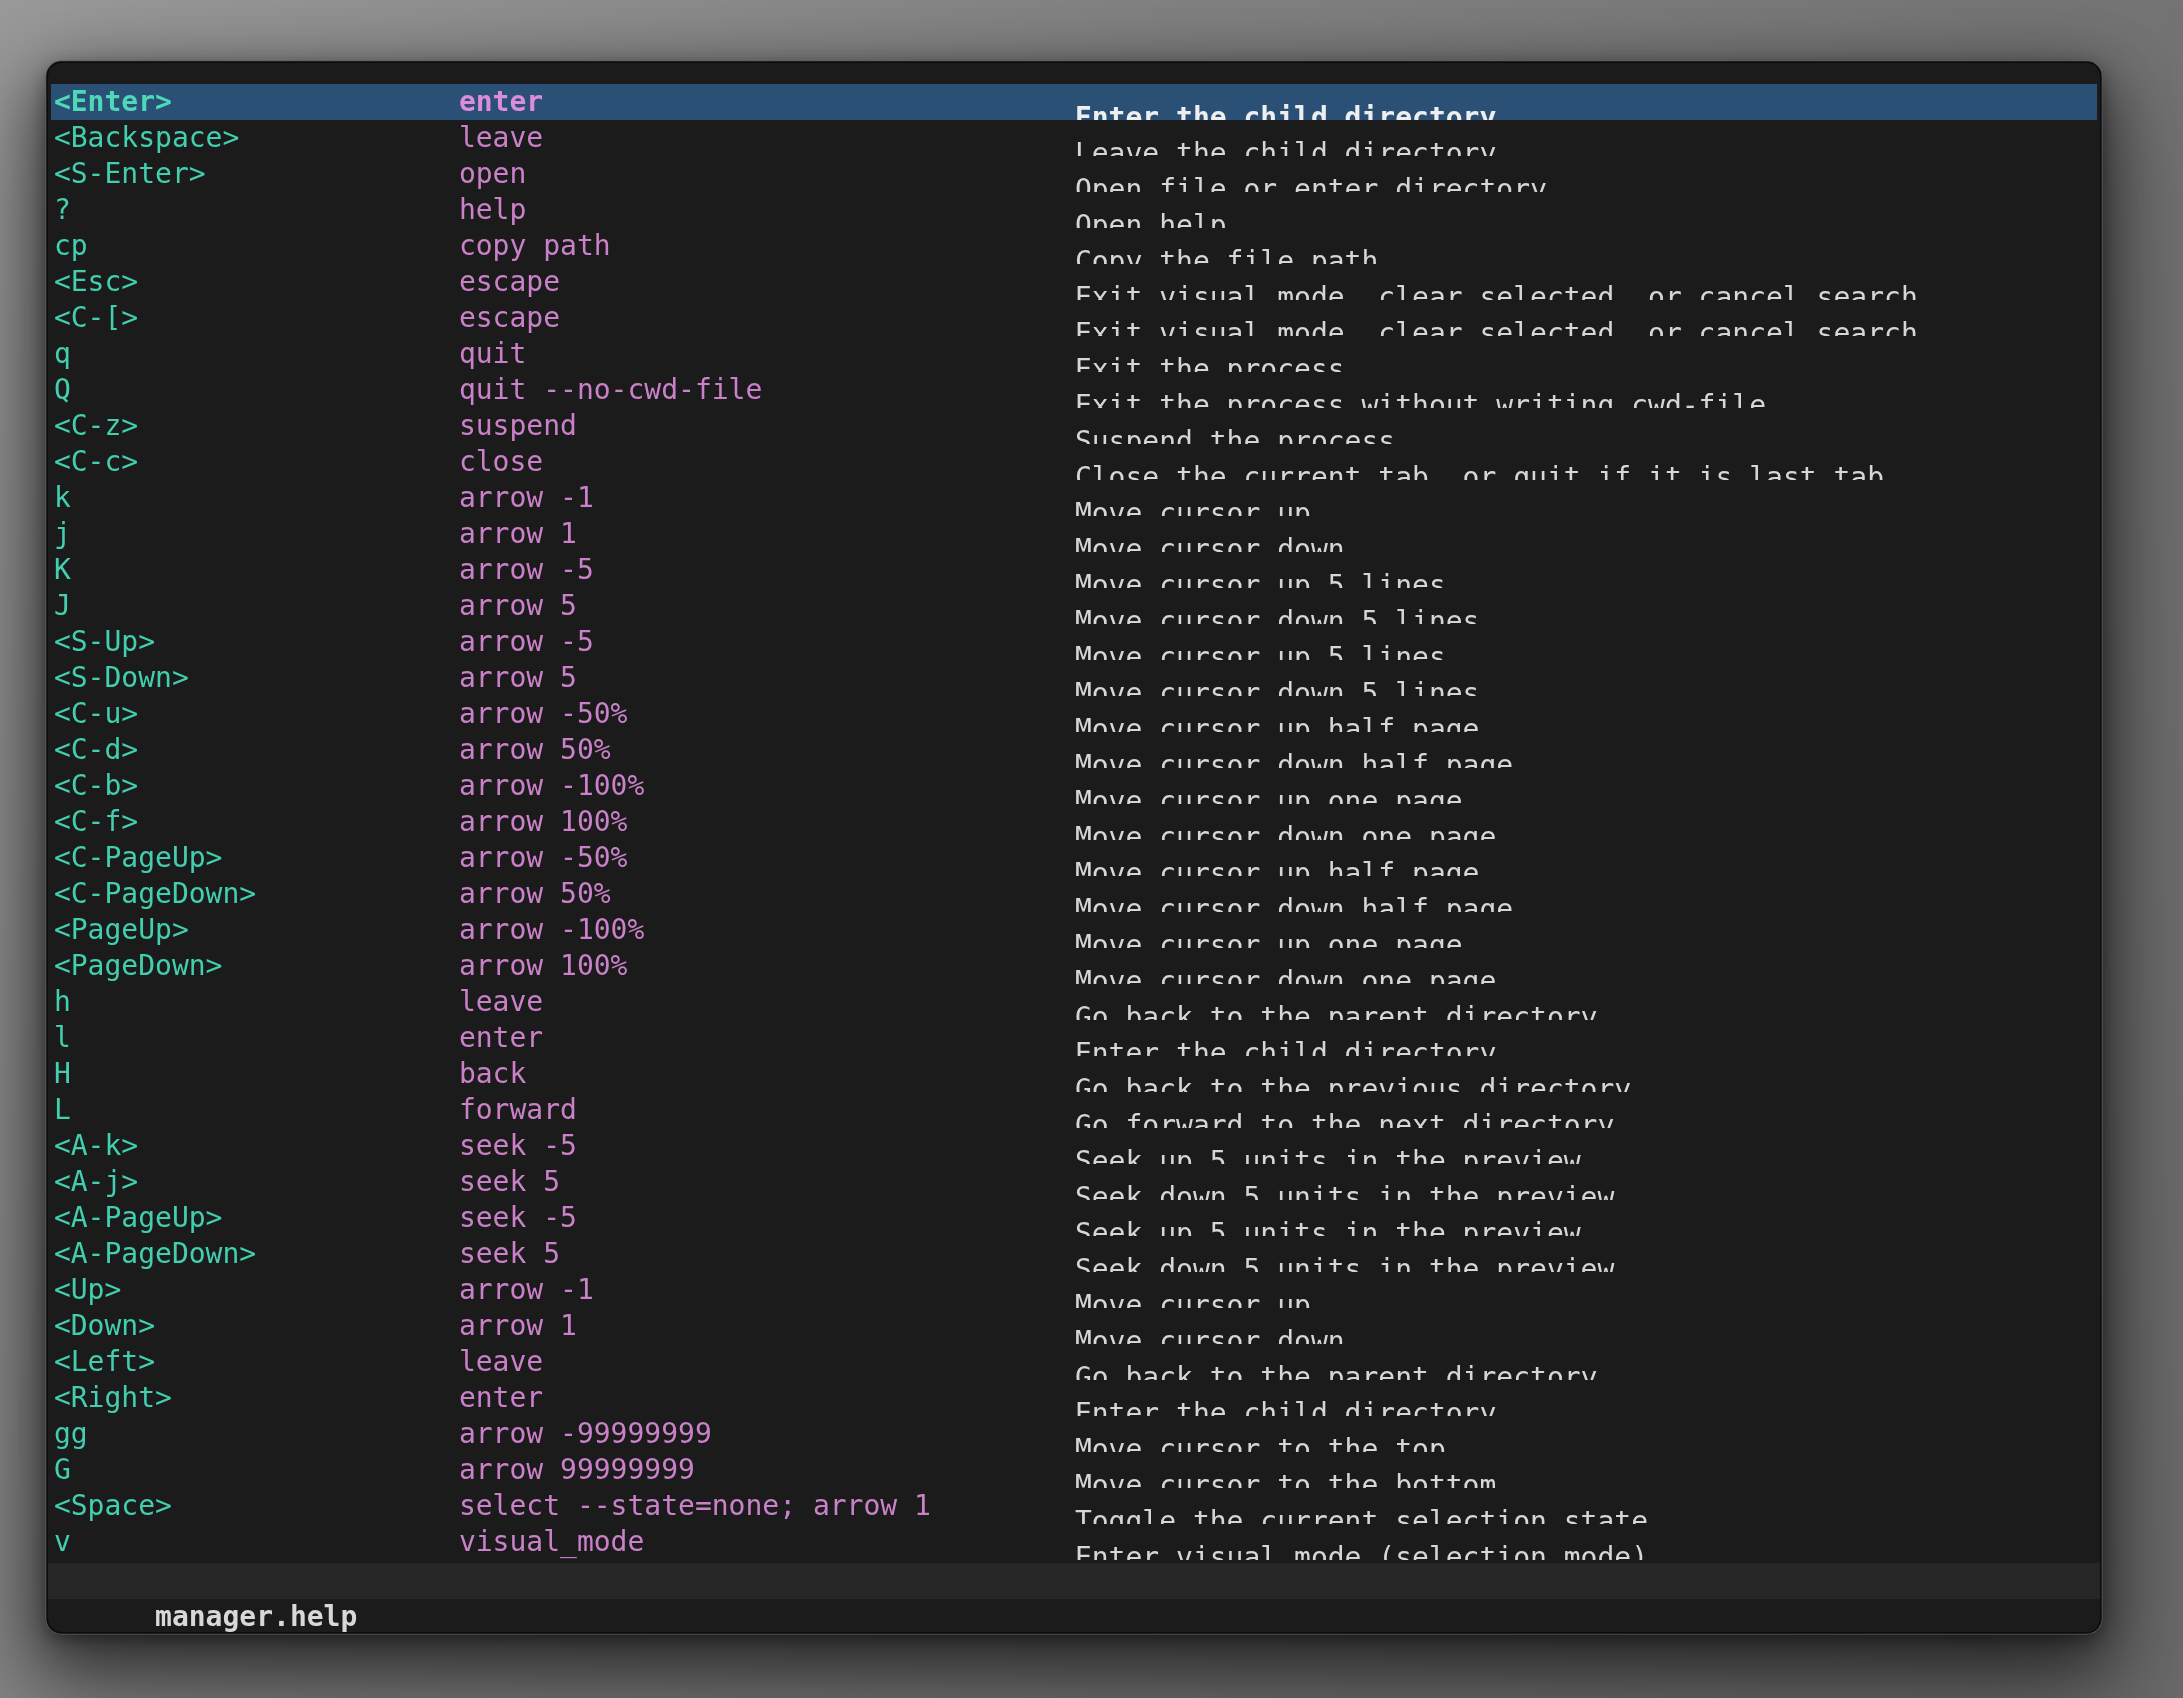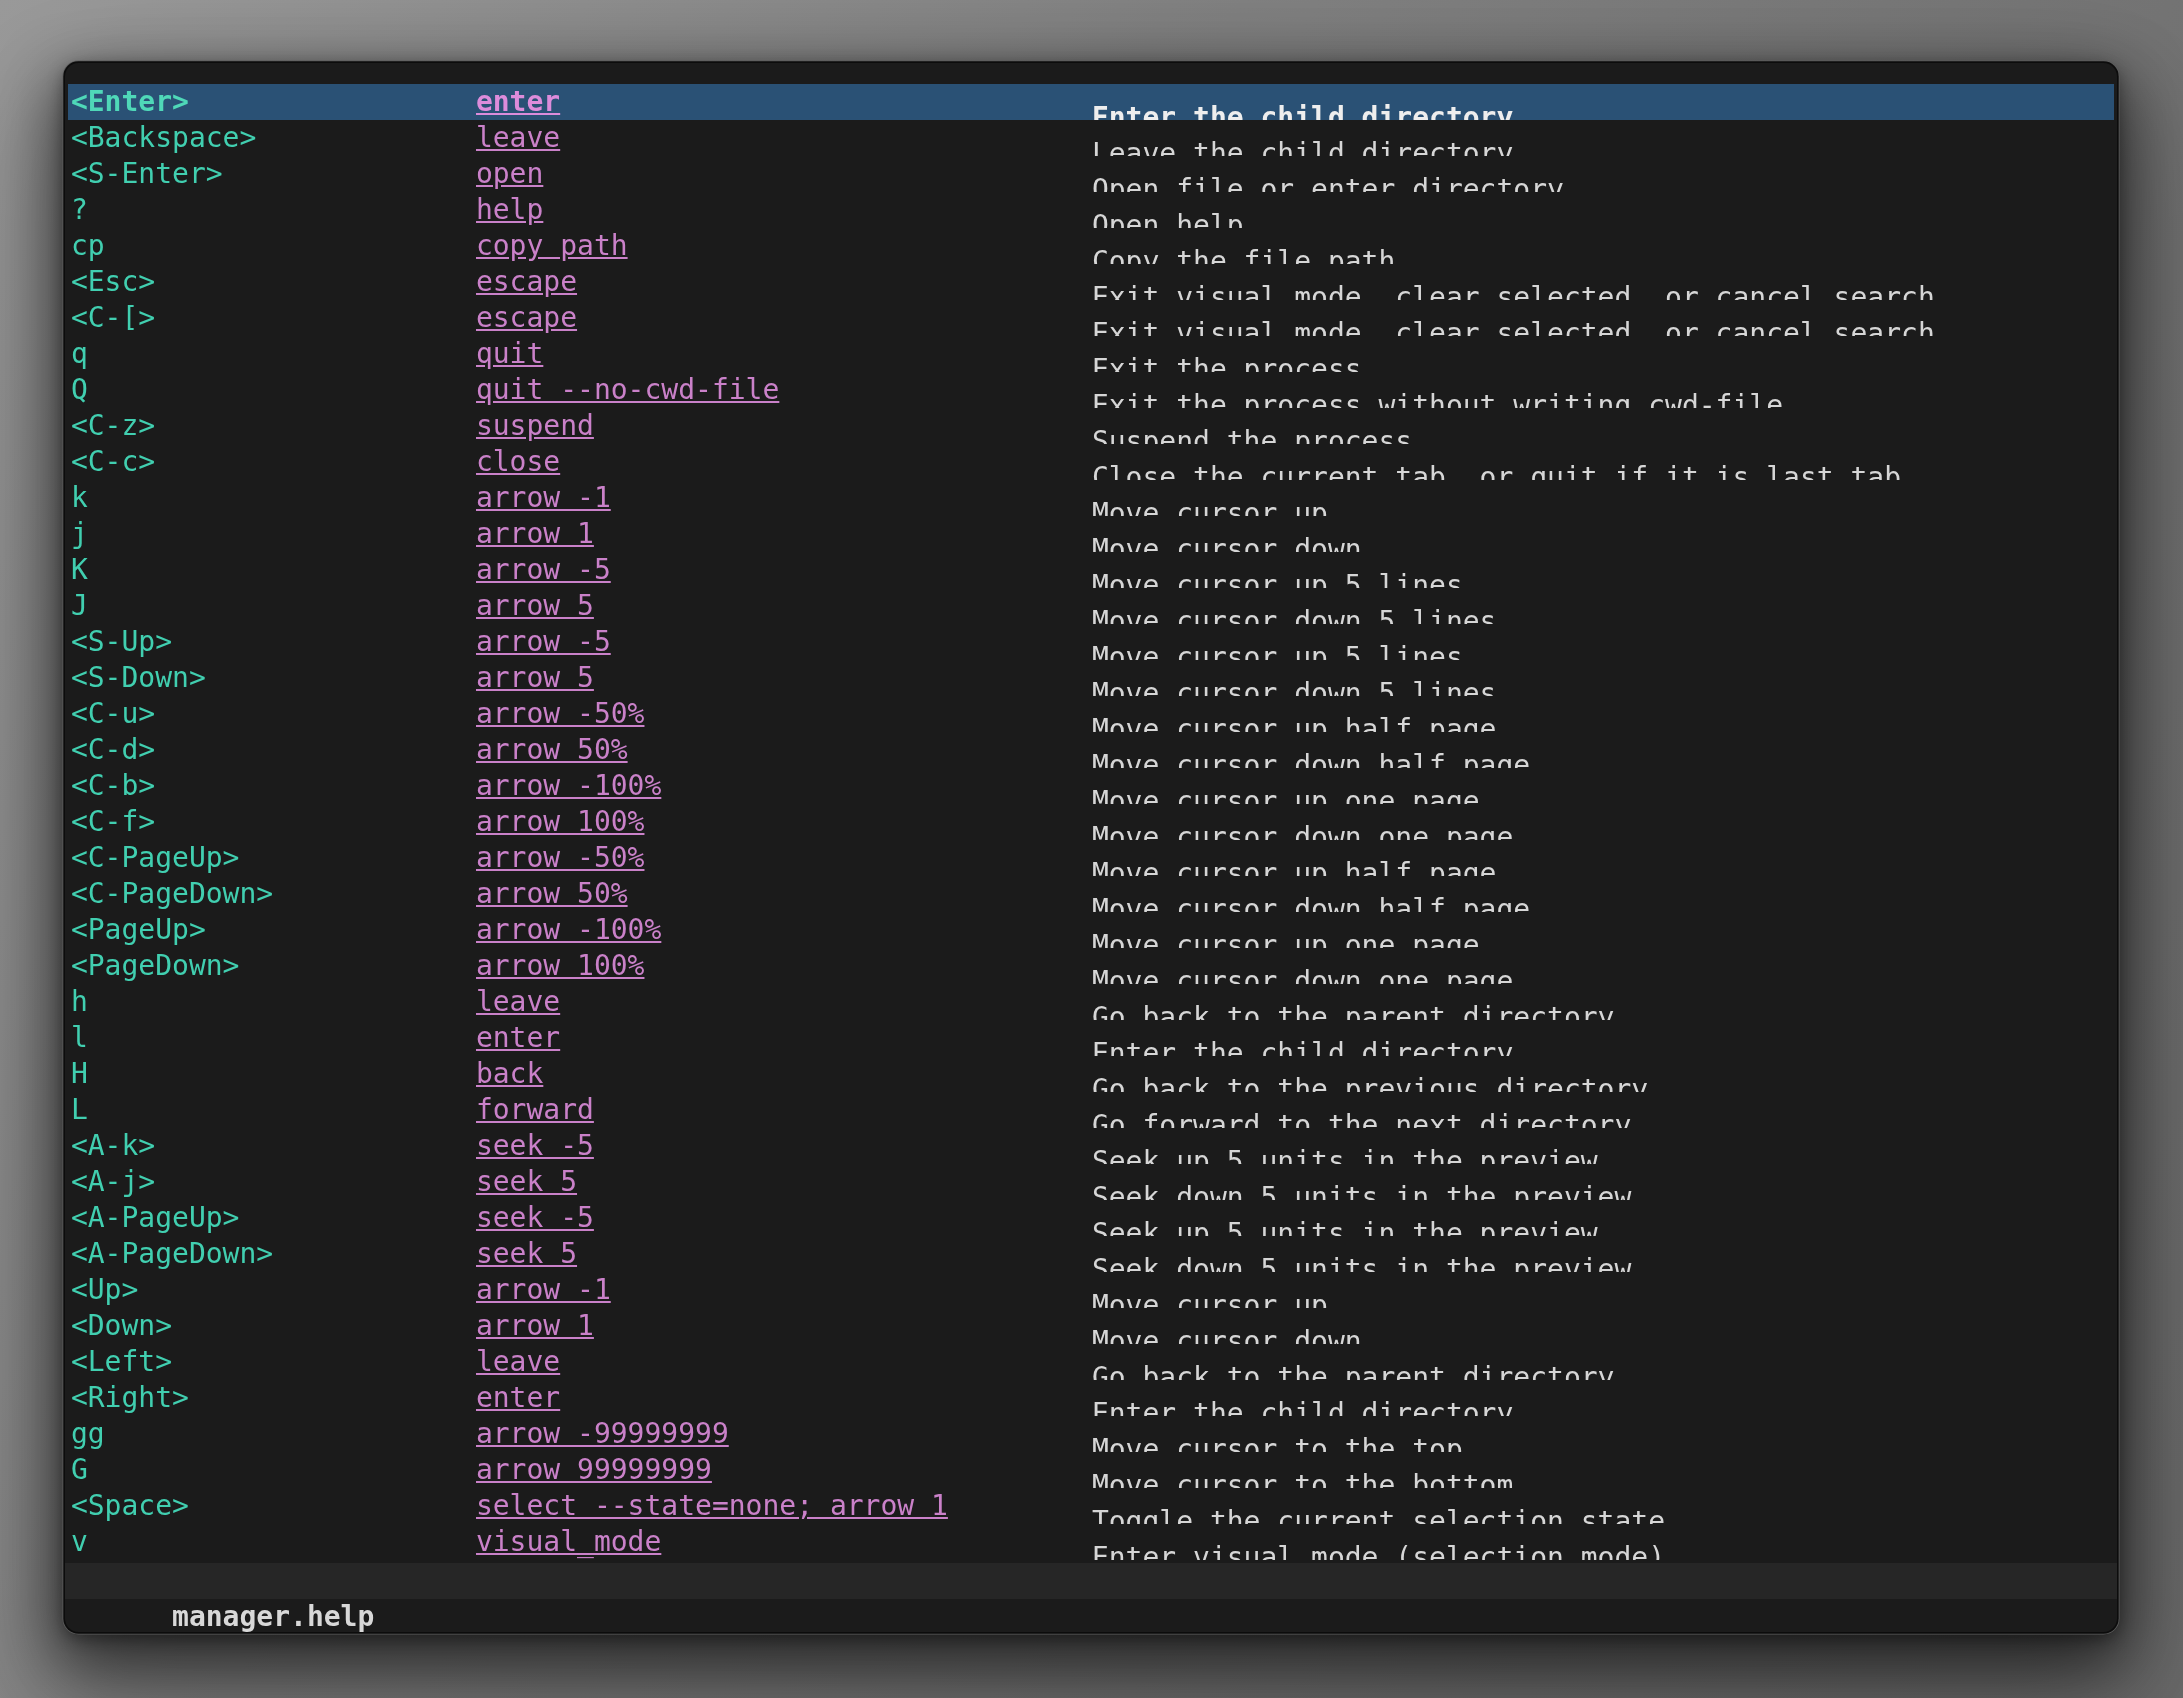--- a/index.html
+++ b/index.html
@@ -12,21 +12,21 @@
     font-family: "DejaVu Sans Mono", "Liberation Mono", monospace;
   }
 
   .backdrop {
     position: absolute;
     inset: 0;
   }
 
   .terminal-window {
     position: absolute;
-    left: 65px;
+    left: 48px;
     top: 63px;
     width: 2052px;
     height: 1569px;
     background: var(--terminal-bg, #1b1b1b);
     border-radius: 13.4px;
     box-shadow:
       0 0 0 1.7px #0c0c0c,
       0 0 0 2.5px #5e5e5e,
       0 22px 59px 6.7px rgba(0, 0, 0, 0.50),
       0 50px 109px 21px rgba(0, 0, 0, 0.35),
@@ -48,21 +48,21 @@
     line-height: 36px;
     padding-left: 2.5px;
     font-size: 28px;
     white-space: pre;
     color: #d6d6d6;
   }
 
   .row span { overflow: hidden; }
 
   .cell-key  { color: var(--key-color, #41cfb0); }
-  .cell-cmd  { color: var(--cmd-color, #ca81c9); text-decoration: underline; }
+  .cell-cmd  { color: var(--cmd-color, #ca81c9); }
   .cell-desc { color: var(--desc-color, #d6d6d6); margin-top: 16px; }
 
   .row.selected {
     background: var(--selection-bg, #2a5175);
     font-weight: bold;
   }
   .row.selected .cell-key  { color: #4fd8b8; }
   .row.selected .cell-cmd  { color: #dd8cdb; }
   .row.selected .cell-desc { color: #eeeeee; }
 

